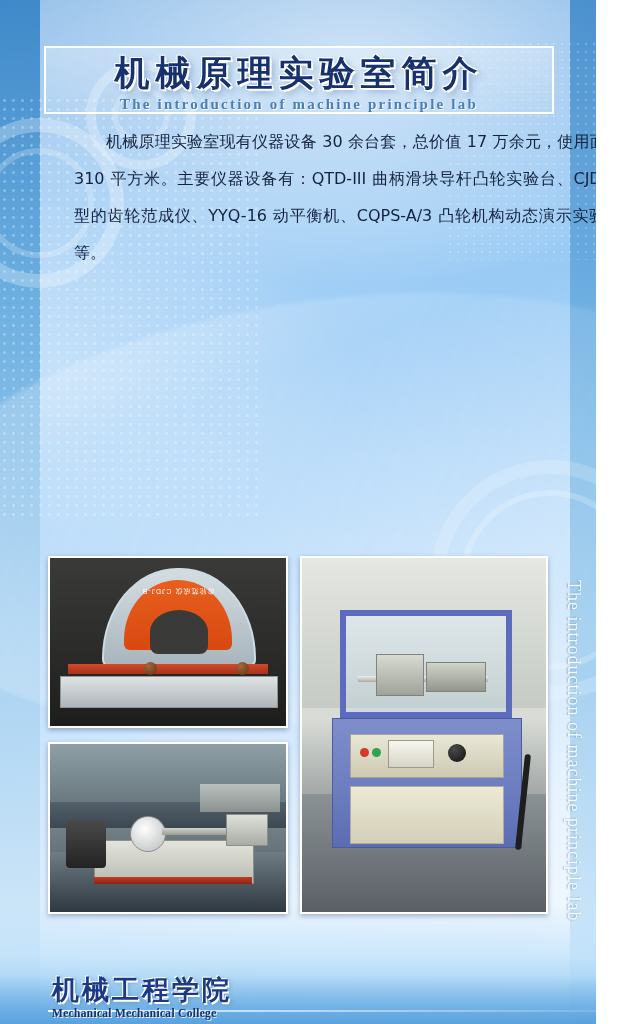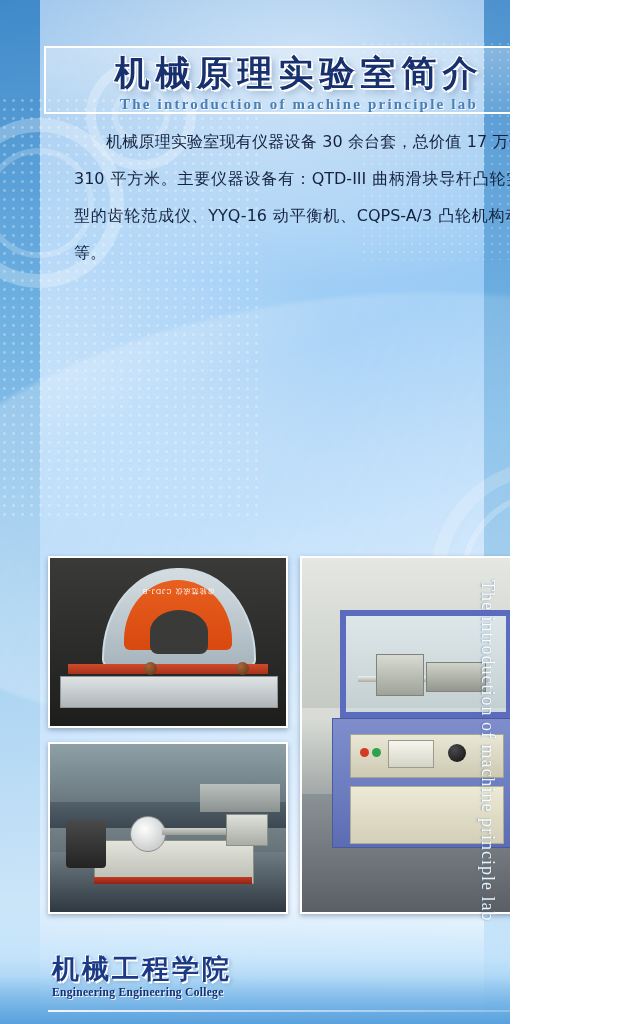--- a/index.html
+++ b/index.html
@@ -5,21 +5,21 @@
   html, body {
     margin: 0;
     padding: 0;
     background: #ffffff;
   }
   body {
     font-family: "Liberation Sans", sans-serif;
   }
   .poster {
     position: relative;
-    width: 510px;
+    width: 596px;
     height: 1024px;
     overflow: hidden;
     background: linear-gradient(160deg, #cfe6fb 0%, #bcdcfa 18%, #9fcef7 38%, #cae4fb 60%, #eaf4fe 82%, #f4fafe 100%);
   }
   
   .bg-sky {
     position: absolute;
     inset: 0;
     background:
       radial-gradient(ellipse 560px 320px at 60% 6%, rgba(255,255,255,0.55), rgba(255,255,255,0) 70%),
@@ -263,21 +263,21 @@
     writing-mode: vertical-rl;
     text-orientation: mixed;
     opacity: 0.9;
     text-shadow: 0 1px 2px rgba(40,90,150,0.6);
   }
 
   
   .footer-logo {
     position: absolute;
     left: 52px;
-    bottom: 26px;
+    bottom: 5px;
     width: 210px;
   }
   .footer-cn {
     font-family: "DejaVu Sans", sans-serif;
     font-weight: bold;
     font-size: 27px;
     letter-spacing: 3px;
     color: #1a3a86;
     text-shadow:
       1.5px 1.5px 0 #ffffff,
@@ -376,16 +376,16 @@
       <div class="c-door"></div>
       <div class="c-cable"></div>
     </div>
   </div>
 
   <div class="vert-text">The introduction of machine principle lab</div>
 
   <div class="footer-rule"></div>
   <div class="footer-logo">
     <div class="footer-cn">机械工程学院</div>
-    <div class="footer-en">Engineering Engineering College</div>
+    <div class="footer-en">Mechanical Mechanical College</div>
   </div>
 
 </div>
 
 </body></html>

